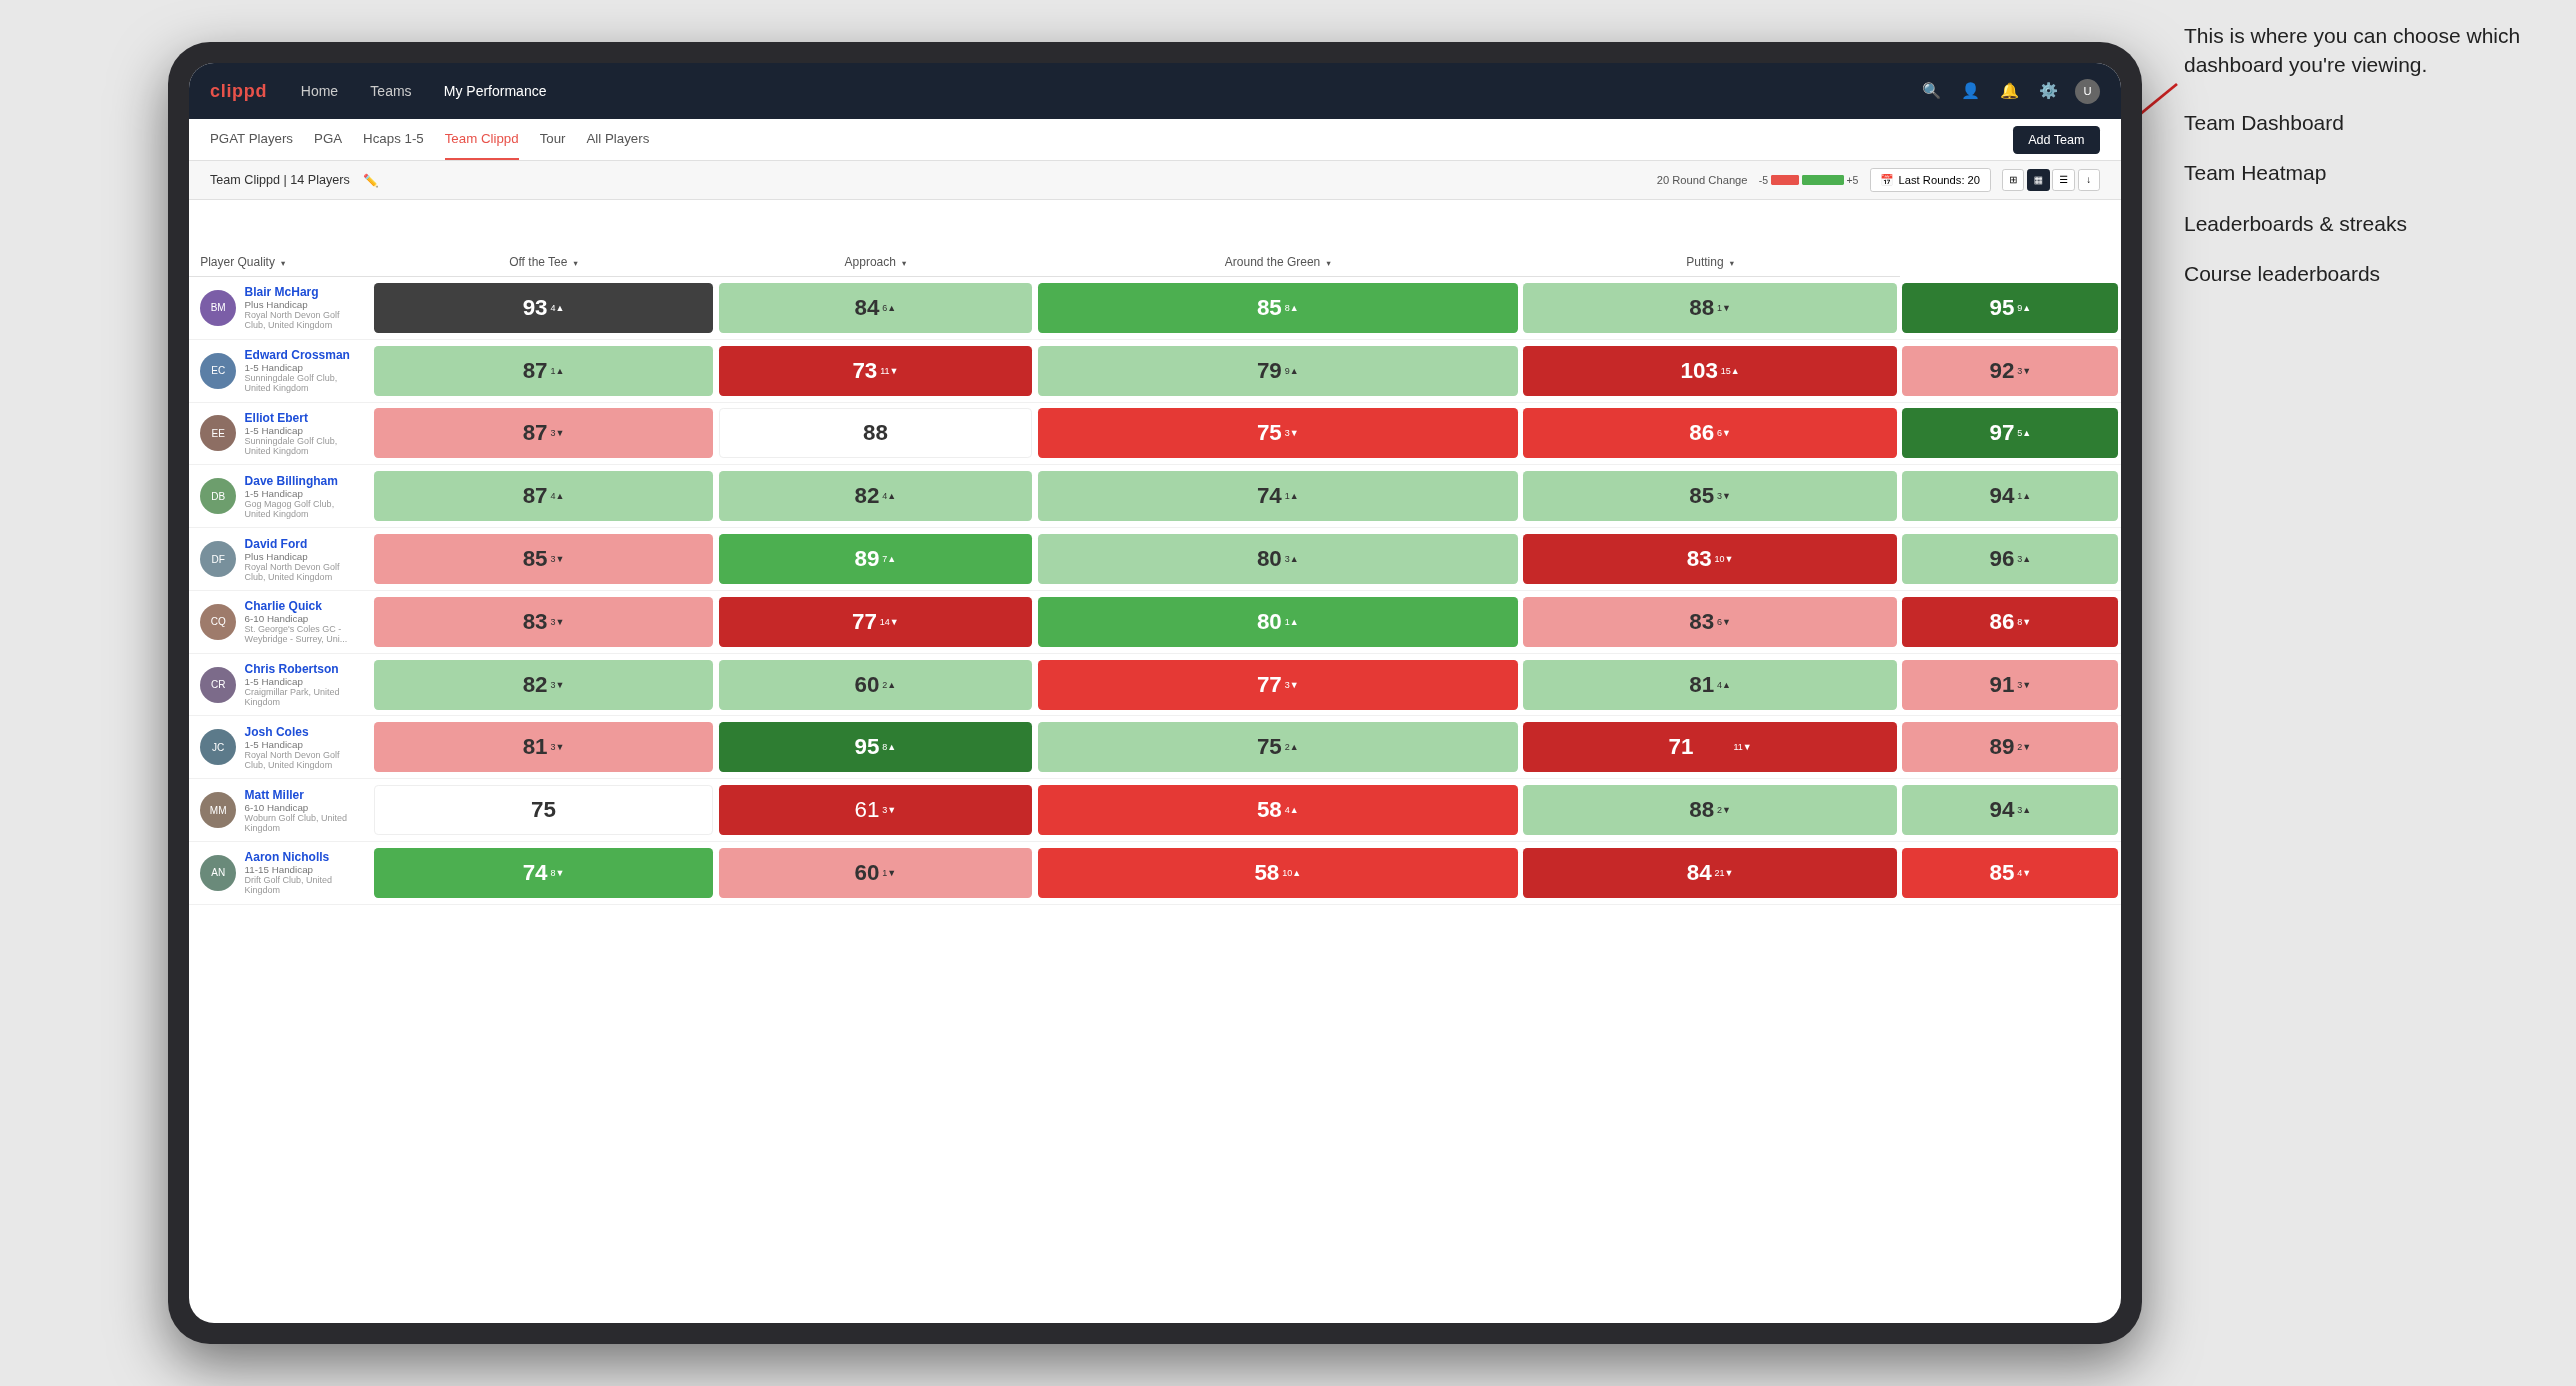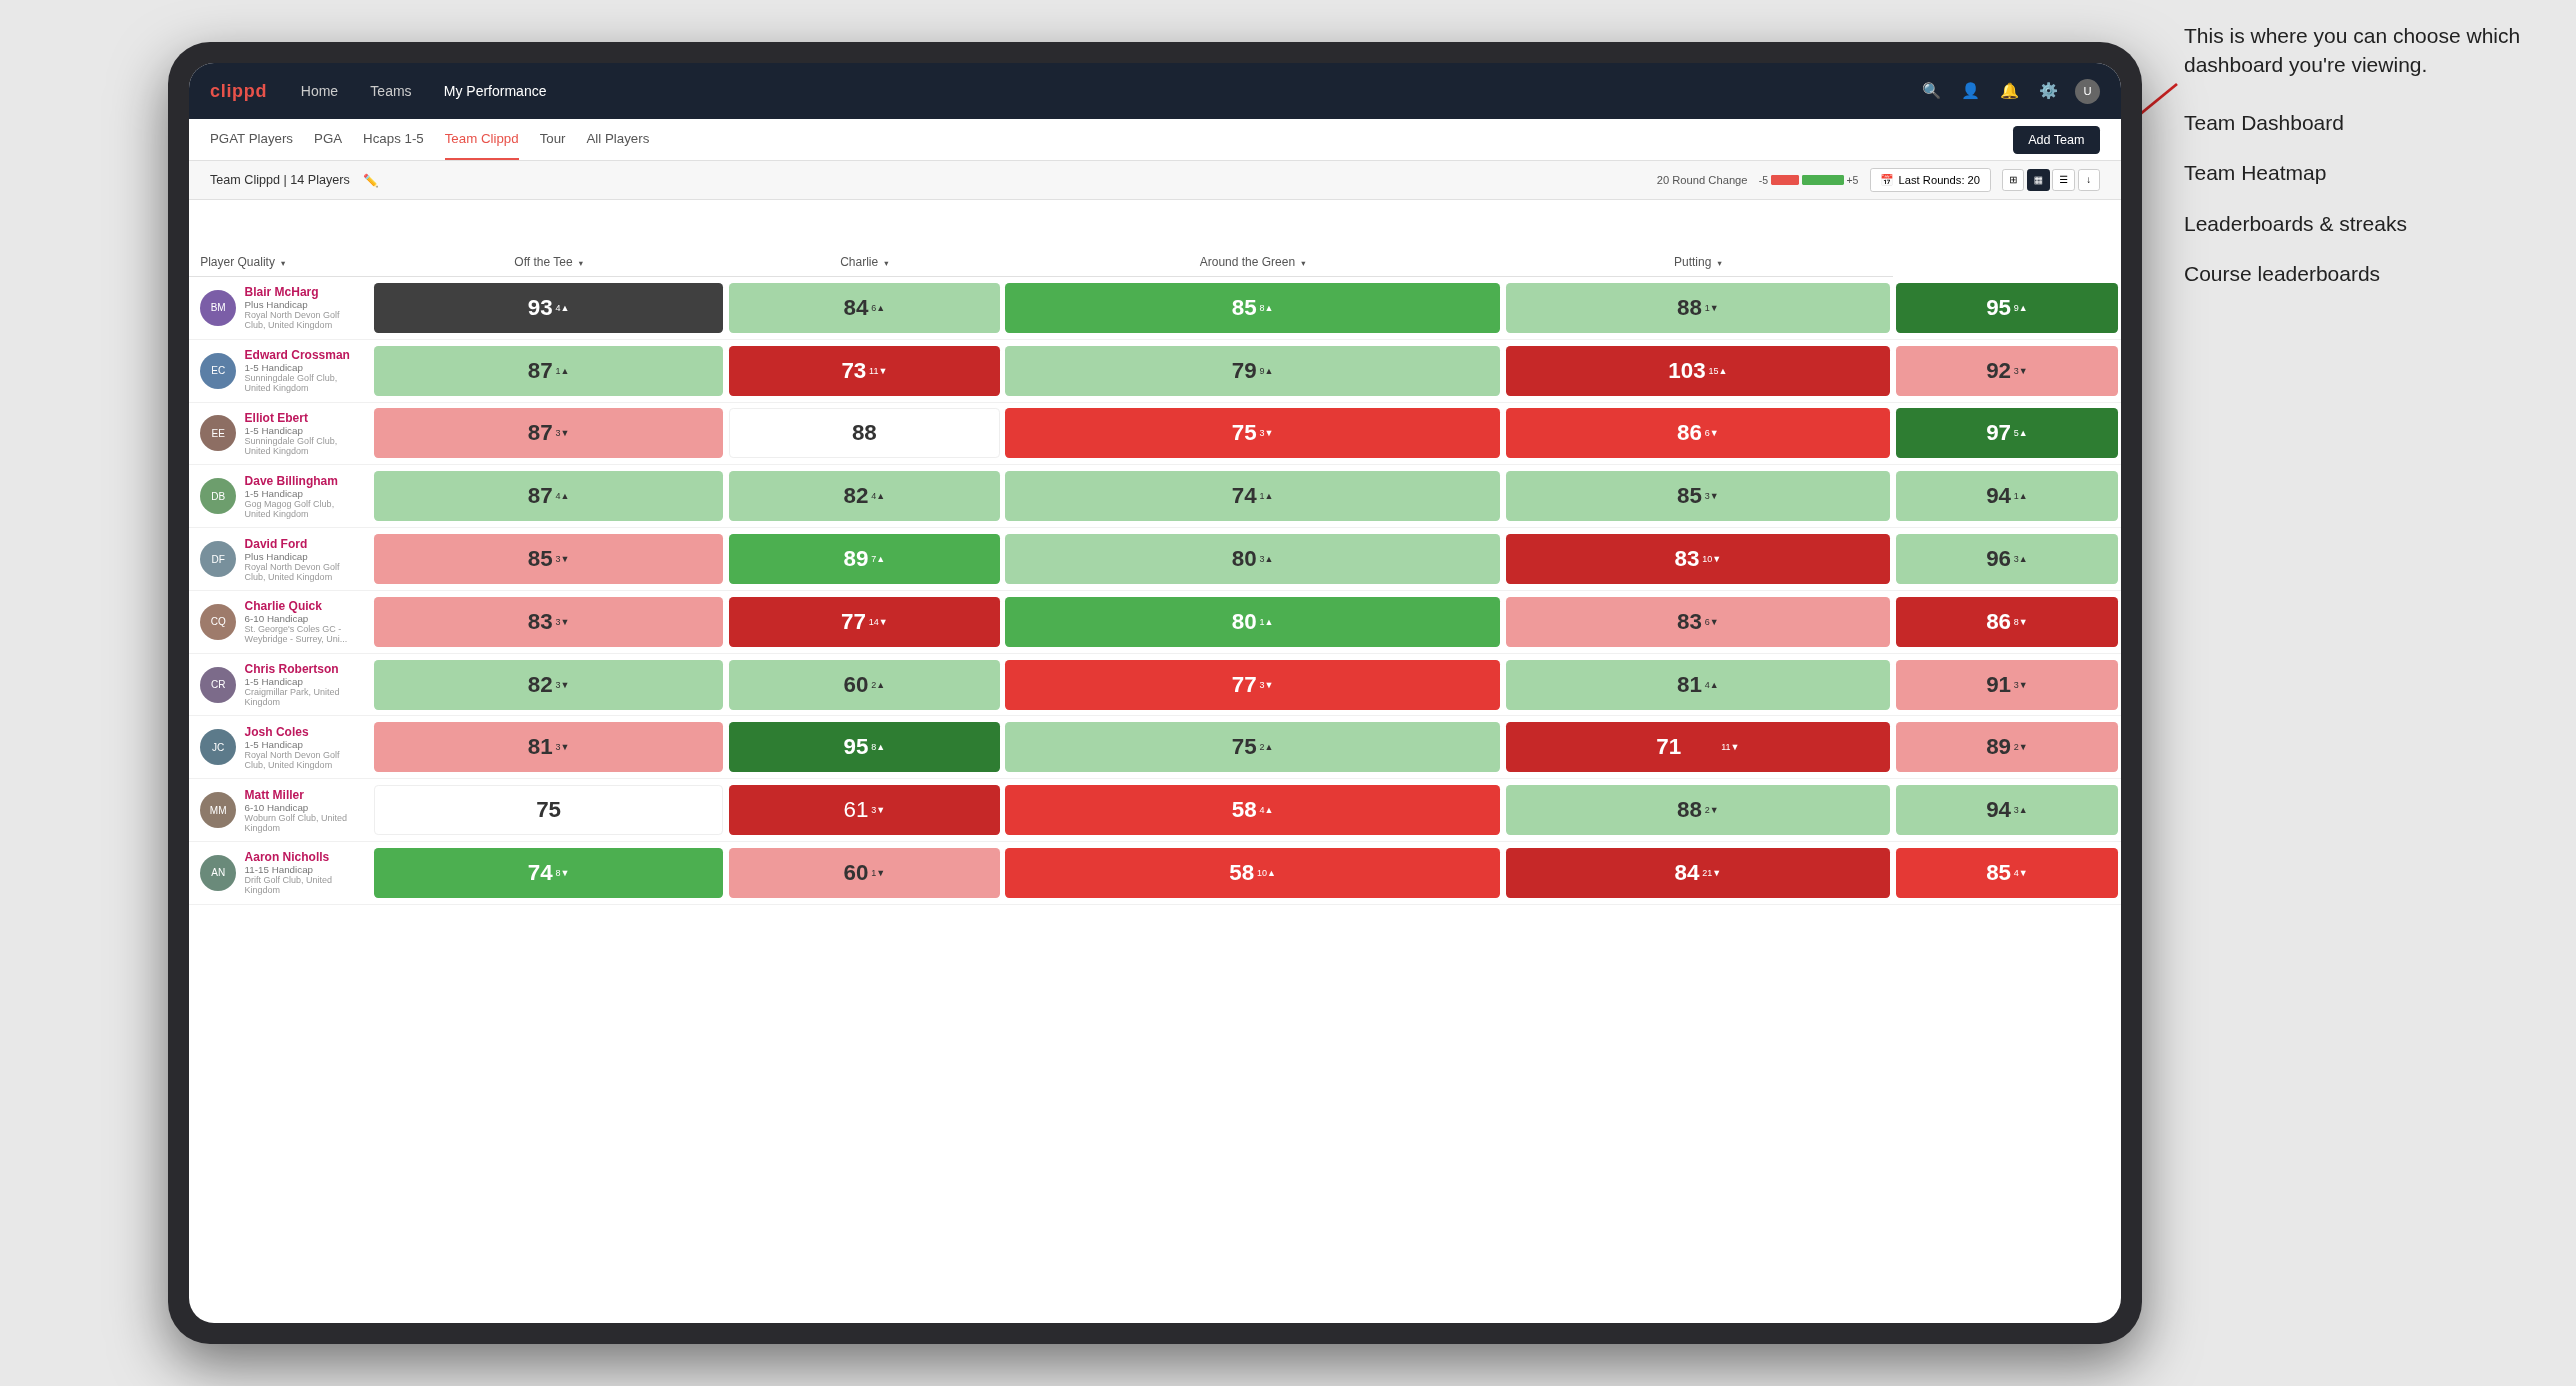--- a/index.html
+++ b/index.html
@@ -294,21 +294,21 @@
       font-size: 10px;
       color: #fff;
       font-weight: 400;
     }
     .player-details {
       flex: 1;
     }
     .player-name {
       font-size: 12px;
       font-weight: 600;
-      color: #be185d;
+      color: #1d4ed8;
     }
     .player-handicap {
       font-size: 9.8px;
       color: #777;
     }
     .player-club {
       font-size: 9px;
       color: #999;
     }
 
@@ -418,21 +418,21 @@
           <tr>
             <th class="col-header player-col">
               <span>Player Quality</span>
               <span class="sort-arrow">▾</span>
             </th>
             <th class="col-header">
               <span>Off the Tee</span>
               <span class="sort-arrow">▾</span>
             </th>
             <th class="col-header">
-              <span>Charlie</span>
+              <span>Approach</span>
               <span class="sort-arrow">▾</span>
             </th>
             <th class="col-header">
               <span>Around the Green</span>
               <span class="sort-arrow">▾</span>
             </th>
             <th class="col-header">
               <span>Putting</span>
               <span class="sort-arrow">▾</span>
             </th>

